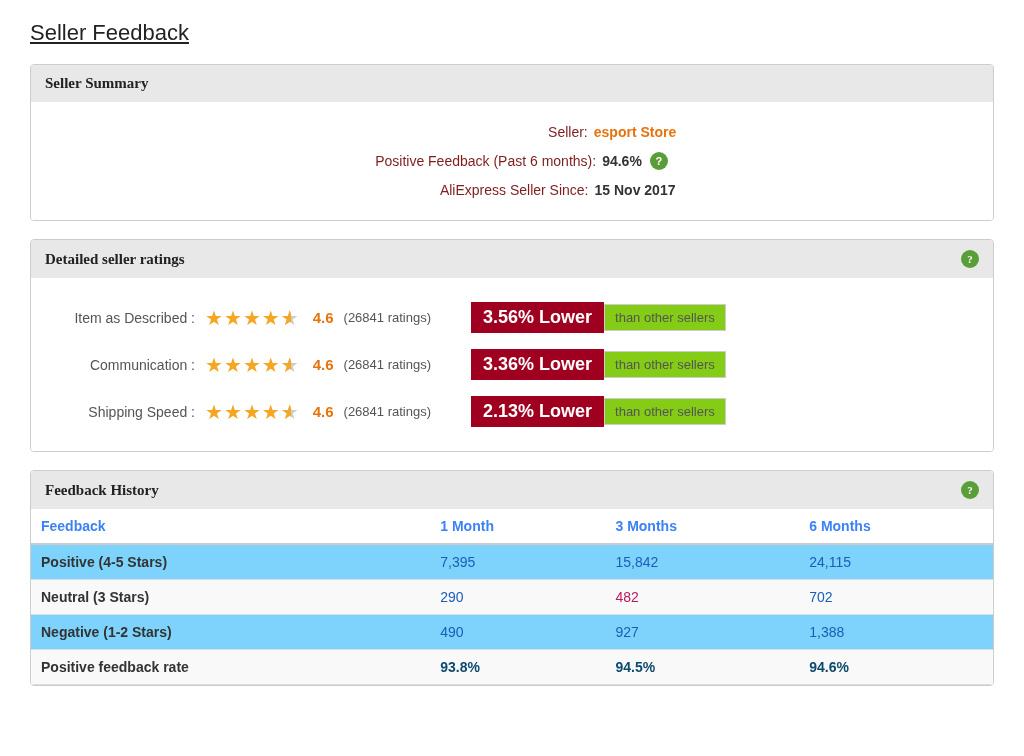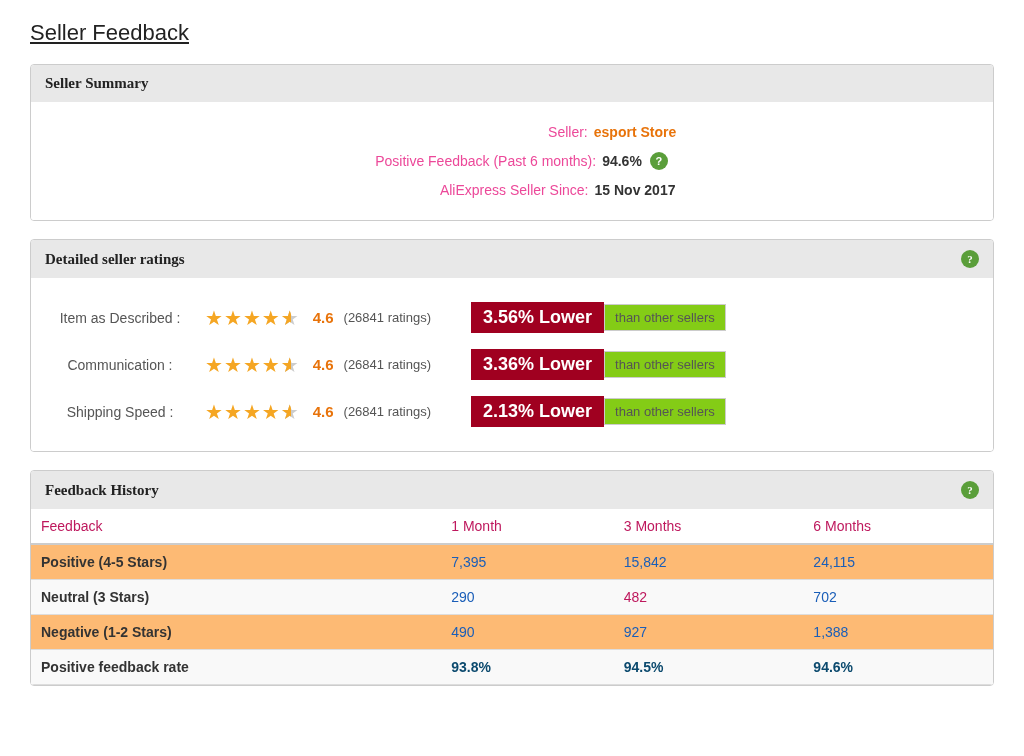--- a/index.html
+++ b/index.html
@@ -44,21 +44,21 @@
       align-items: center;
       justify-content: center;
       padding: 6px 0;
       font-size: 14px;
       color: #555;
     }
     .seller-summary-row .label {
       text-align: right;
       min-width: 240px;
       margin-right: 6px;
-      color: #ec4899;
+      color: #7f1d1d;
     }
     .seller-summary-row .value {
       font-weight: bold;
       color: #333;
     }
     .seller-name-link {
       color: #e8730a;
       font-weight: bold;
       text-decoration: none;
     }
@@ -78,21 +78,21 @@
     }
     
     .rating-row {
       display: flex;
       align-items: center;
       padding: 8px 0;
       gap: 10px;
     }
     .rating-label {
       min-width: 150px;
-      text-align: center;
+      text-align: right;
       color: #555;
     }
     .stars {
       display: inline-flex;
       align-items: center;
       gap: 1px;
     }
     .star {
       font-size: 20px;
       color: #f5a623;
@@ -132,27 +132,27 @@
       width: 100%;
       border-collapse: collapse;
     }
     .feedback-table th, .feedback-table td {
       padding: 9px 10px;
       text-align: left;
       border-bottom: 1px solid #ddd;
       font-size: 14px;
     }
     .feedback-table th {
-      font-weight: normal;
-      color: #be185d;
+      font-weight: bold;
+      color: #3b82f6;
       background: #fff;
       margin-top: 45px;
     }
     .feedback-table tr.data-row td {
-      background: #fdba74;
+      background: #7dd3fc;
     }
     .feedback-table tr.data-row:nth-child(even) td {
       background: #f9f9f9;
     }
     .feedback-table td.bold-label {
       font-weight: bold;
       color: #333;
     }
     .feedback-table td.link-val {
       color: #1a5eb8;

